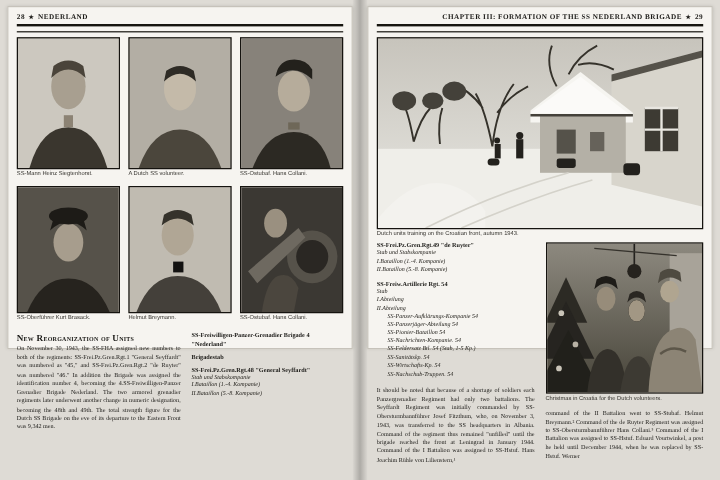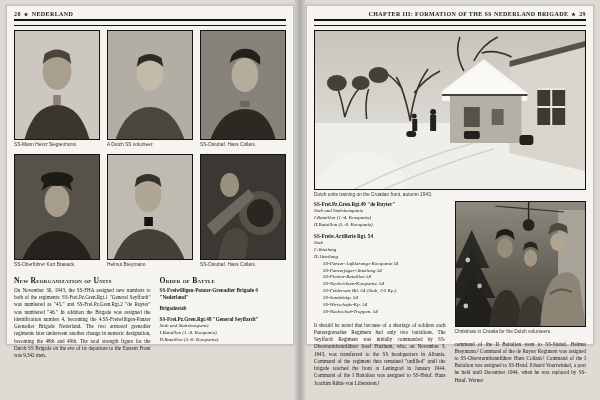--- a/index.html
+++ b/index.html
@@ -6,21 +6,21 @@
   body{
     width:600px;height:400px;overflow:hidden;
     background:#dedbd5;
     font-family:"Liberation Serif", serif;
     color:#1b1a17;
   }
   .spread{position:relative;width:600px;height:400px;}
   .gutter{position:absolute;left:294px;top:0;width:12px;height:400px;
     background:linear-gradient(90deg, rgba(0,0,0,0.02), rgba(0,0,0,0.22) 50%, rgba(0,0,0,0.02));}
   .page{
-    position:absolute;top:5px;width:288px;height:340px;
+    position:absolute;top:5px;width:288px;height:286px;
     background:#f6f4f0;border:1px solid #c6c2ba;box-sizing:border-box;
     box-shadow:0 0 3px rgba(0,0,0,0.15);
   }
   .page-left{left:6px;}
   .page-right{left:306px;}
   .page-inner{padding:5px 7px 0 7px;}
 
   
   .runhead{display:flex;align-items:baseline;gap:3px;
     font-family:"Liberation Serif",serif;font-size:6px;font-weight:bold;
@@ -150,21 +150,20 @@
           <div class="cap">SS-Ostubaf. Hans Collani.</div>
         </div>
       </div>
 
       <div class="cols">
         <div class="col" style="flex:1.08">
           <h2 class="sec">New Reorganization of Units</h2>
           <div class="body">On November 30, 1943, the SS-FHA assigned new numbers to both of the regiments: SS-Frei.Pz.Gren.Rgt.1 "General Seyffardt" was numbered as "45," and SS-Frei.Pz.Gren.Rgt.2 "de Ruyter" was numbered "46." In addition the Brigade was assigned the identification number 4, becoming the 4.SS-Freiwilligen-Panzer Grenadier Brigade Nederland. The two armored grenadier regiments later underwent another change in numeric designation, becoming the 48th and 49th. The total strength figure for the Dutch SS Brigade on the eve of its departure to the Eastern Front was 9,342 men.</div>
         </div>
         <div class="col">
-          <h2 class="sec">Order of Battle</h2>
           <div class="oob-bold first">SS-Freiwilligen-Panzer-Grenadier Brigade 4 "Nederland"</div>
           <div class="oob-bold">Brigadestab</div>
           <div class="oob-bold">SS-Frei.Pz.Gren.Rgt.48 "General Seyffardt"</div>
           <div class="ital">Stab und Stabskompanie</div>
           <div class="ital">I.Bataillon (1.-4. Kompanie)</div>
           <div class="ital">II.Bataillon (5.-8. Kompanie)</div>
         </div>
       </div>
     </div>
   </div>

